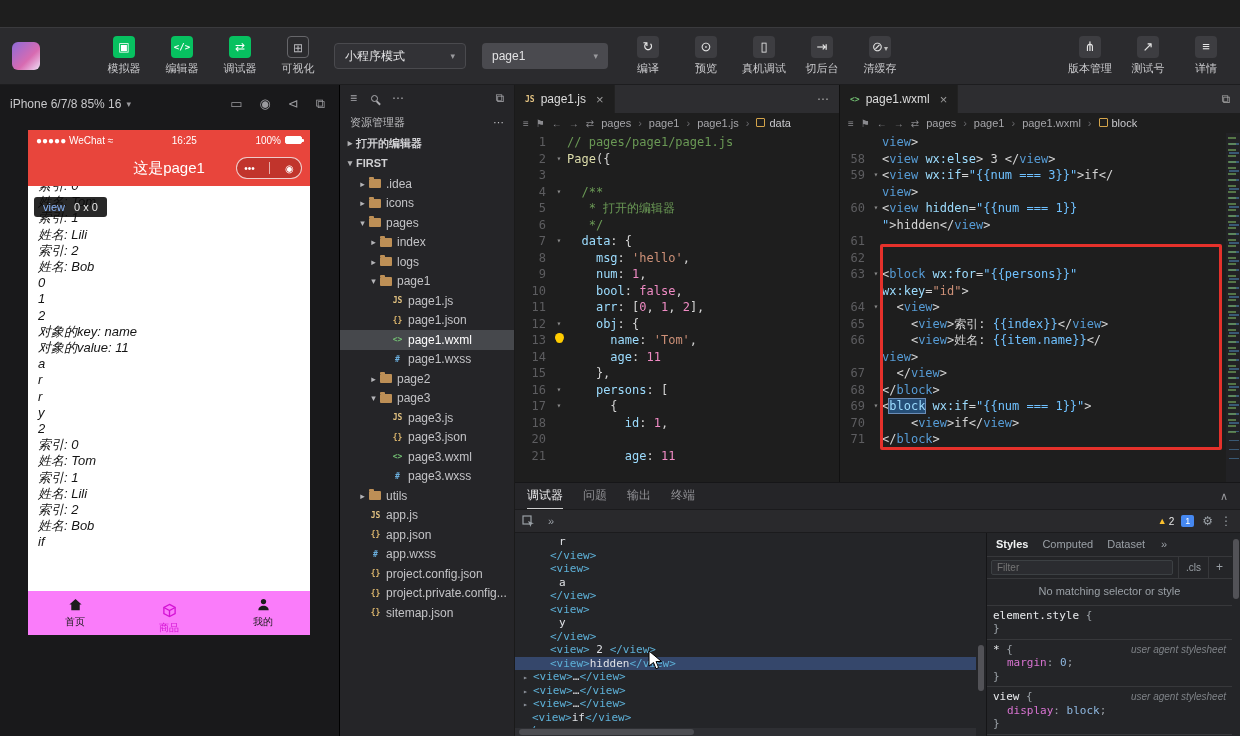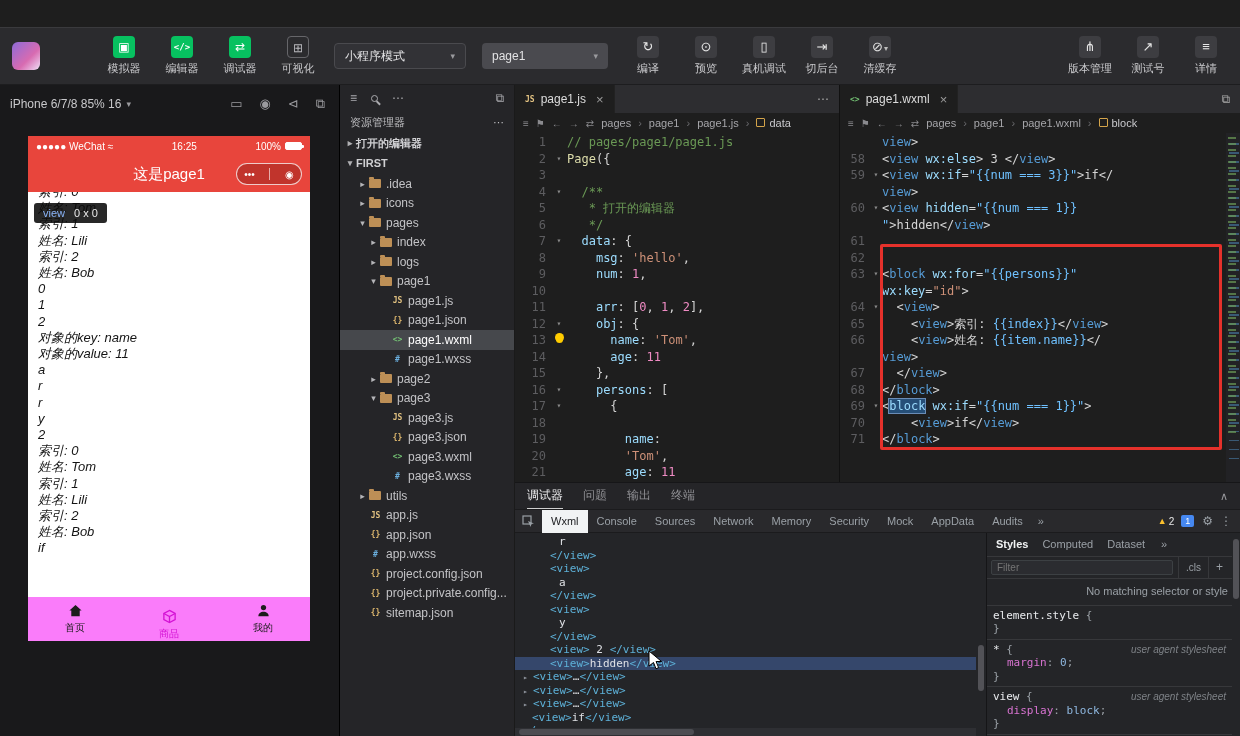--- a/index.html
+++ b/index.html
@@ -34,21 +34,21 @@
 
   
   .main{position:absolute;top:85px;left:0;right:0;bottom:0;display:flex;}
 
   
   .sim-panel{width:340px;flex:none;background:#19191b;position:relative;border-right:1px solid #000;}
   .sim-header{height:45px;display:flex;align-items:center;padding:0 14px 8px 10px;color:#c8c8cb;}
   .sim-device{display:flex;align-items:center;gap:5px;font-size:12px;}
   .sim-device .caret{font-size:9px;color:#9a9a9e;}
   .sim-hicons{margin-left:auto;display:flex;gap:17px;color:#9a9a9e;font-size:13px;}
-  .phone{position:absolute;left:28px;top:51px;width:282px;height:505px;}
+  .phone{position:absolute;left:28px;top:45px;width:282px;height:505px;}
   .statusbar{height:20px;background:var(--red,#e8453c);color:#fff;font-size:10px;display:flex;justify-content:space-between;align-items:center;padding:0 8px;}
   .batt-wrap{display:flex;align-items:center;gap:4px;}
   .batt{width:17px;height:8px;border:1px solid #fff;border-radius:2px;background:#fff;position:relative;display:inline-block;}
   .batt::after{content:"";position:absolute;right:-3px;top:1.5px;width:2px;height:3px;background:#fff;border-radius:0 1px 1px 0;}
   .navbar{height:36px;background:var(--red,#e8453c);position:relative;color:#fff;display:flex;align-items:center;justify-content:center;font-size:15px;}
   .capsule{position:absolute;right:8px;top:7px;width:66px;height:22px;border:1px solid rgba(255,255,255,.75);border-radius:11px;background:rgba(120,20,15,.35);display:flex;align-items:center;justify-content:space-around;color:#fff;font-size:10px;}
   .cap-div{width:1px;height:12px;background:rgba(255,255,255,.6);}
   .page-content{height:405px;background:#fff;color:#141414;font-size:13px;line-height:16.2px;padding:0 10px;position:relative;overflow:hidden;}
   .sim-line{white-space:nowrap;font-style:italic;}
   .sim-line.first{margin-top:-8px;}
@@ -155,21 +155,21 @@
   .styles{width:246px;flex:none;border-left:1px solid #151517;background:#242528;display:flex;flex-direction:column;min-height:0;}
   .styles-tabs{height:24px;flex:none;display:flex;align-items:center;border-bottom:1px solid #37383b;padding:0 2px;}
   .stab{padding:0 7px;font-size:11px;color:#9aa0a6;line-height:23px;}
   .stab.active{color:#f1f3f4;font-weight:bold;}
   .stab.overflow{margin-left:2px;}
   .filter-row{height:22px;flex:none;display:flex;align-items:center;border-bottom:1px solid #37383b;padding:0 2px 0 4px;}
   .filter-input{flex:1;min-width:0;height:15px;background:#2b2c30;border:1px solid #3c4043;border-radius:2px;color:#bbb;font-size:10px;padding:0 5px;outline:none;font-family:"Liberation Sans",sans-serif;}
   .cls-btn{font-size:10px;color:#9aa0a6;padding:0 7px;border-left:1px solid #37383b;margin-left:5px;line-height:21px;}
   .plus-btn{font-size:12px;color:#9aa0a6;padding:0 7px;border-left:1px solid #37383b;line-height:21px;}
   .styles-body{flex:1;overflow:hidden;font-family:"DejaVu Sans Mono",monospace;font-size:11px;line-height:13.5px;color:#e8eaed;}
-  .empty-msg{color:#9aa0a6;text-align:right;padding:6px 4px;border-bottom:1px solid #37383b;font-family:"Liberation Sans",sans-serif;font-size:11px;}
+  .empty-msg{color:#9aa0a6;text-align:center;padding:6px 4px;border-bottom:1px solid #37383b;font-family:"Liberation Sans",sans-serif;font-size:11px;}
   .rule{padding:3px 6px 3px 6px;border-bottom:1px solid #37383b;}
   .rule-head{display:flex;justify-content:space-between;align-items:baseline;}
   .sel{color:#e8eaed;}
   .brace{color:#9aa0a6;}
   .origin{color:#7e8287;font-style:italic;font-size:10px;font-family:"Liberation Sans",sans-serif;}
   .prop{padding-left:14px;}
   .pname{color:#d873d1;}
   .pval{color:#8fb8e0;}
   .vbar2{width:8px;flex:none;background:#242528;position:relative;}
   .vthumb2{position:absolute;top:6px;left:1px;width:6px;height:60px;background:#525257;border-radius:3px;}
@@ -550,20 +550,21 @@
                 <span class="lc"><span class="tk p">    </span><span class="tk key">msg</span><span class="tk p">: </span><span class="tk str">'hello'</span><span class="tk p">,</span></span>
               </div>
               <div class="codeline">
                 <span class="ln">9</span>
                 <span class="fold"></span>
                 <span class="lc"><span class="tk p">    </span><span class="tk key">num</span><span class="tk p">: </span><span class="tk num">1</span><span class="tk p">,</span></span>
               </div>
               <div class="codeline">
                 <span class="ln">10</span>
                 <span class="fold"></span>
+                <span class="lc"><span class="tk p">    </span><span class="tk key">bool</span><span class="tk p">: </span><span class="tk kw">false</span><span class="tk p">,</span></span>
               </div>
               <div class="codeline">
                 <span class="ln">11</span>
                 <span class="fold"></span>
                 <span class="lc"><span class="tk p">    </span><span class="tk key">arr</span><span class="tk p">: [</span><span class="tk num">0</span><span class="tk p">, </span><span class="tk num">1</span><span class="tk p">, </span><span class="tk num">2</span><span class="tk p">],</span></span>
               </div>
               <div class="codeline">
                 <span class="ln">12</span>
                 <span class="fold">▾</span>
                 <span class="lc"><span class="tk p">    </span><span class="tk key">obj</span><span class="tk p">: {</span></span>
@@ -589,30 +590,25 @@
                 <span class="lc"><span class="tk p">    </span><span class="tk key">persons</span><span class="tk p">: [</span></span>
               </div>
               <div class="codeline">
                 <span class="ln">17</span>
                 <span class="fold">▾</span>
                 <span class="lc"><span class="tk p">      {</span></span>
               </div>
               <div class="codeline">
                 <span class="ln">18</span>
                 <span class="fold"></span>
-              </div>
-              <div class="codeline">
-                <span class="ln">19</span>
-                <span class="fold"></span>
-                <span class="lc"><span class="tk p">        </span><span class="tk key">name</span><span class="tk p">:</span></span>
+                <span class="lc"><span class="tk p">        </span><span class="tk key">id</span><span class="tk p">: </span><span class="tk num">1</span><span class="tk p">,</span></span>
               </div>
               <div class="codeline">
                 <span class="ln">20</span>
                 <span class="fold"></span>
-                <span class="lc"><span class="tk p">        </span><span class="tk str">'Tom'</span><span class="tk p">,</span></span>
               </div>
               <div class="codeline">
                 <span class="ln">21</span>
                 <span class="fold"></span>
                 <span class="lc"><span class="tk p">        </span><span class="tk key">age</span><span class="tk p">: </span><span class="tk num">11</span></span>
               </div>
             </div>
         </div>
 
         <div class="editor editor-wxml">
@@ -750,31 +746,20 @@
             </div>
           <span class="collapse">∧</span>
         </div>
         <div class="dt-tabs">
           <span class="inspect-btn">
             <svg width="13" height="13" viewBox="0 0 13 13">
                 <rect x="1" y="1" width="8" height="8" fill="none" stroke="#9aa0a6" stroke-width="1.2"></rect>
                 <path d="M6 6 L12 8.4 L9.3 9.1 L8.6 12 Z" fill="#9aa0a6"></path>
               </svg>
           </span>
-          <div id="dt-tab-list" style="display:flex">
-              <span class="dtab active">Wxml</span>
-              <span class="dtab">Console</span>
-              <span class="dtab">Sources</span>
-              <span class="dtab">Network</span>
-              <span class="dtab">Memory</span>
-              <span class="dtab">Security</span>
-              <span class="dtab">Mock</span>
-              <span class="dtab">AppData</span>
-              <span class="dtab">Audits</span>
-            </div>
           <span class="dt-overflow">»</span>
           <span class="dt-spacer"></span>
           <span class="badge-warn">
             <span class="warn-tri">▲</span>
             <span>2</span>
           </span>
           <span class="badge-info">1</span>
           <span class="gear">⚙</span>
           <span class="dt-more">⋮</span>
         </div>

